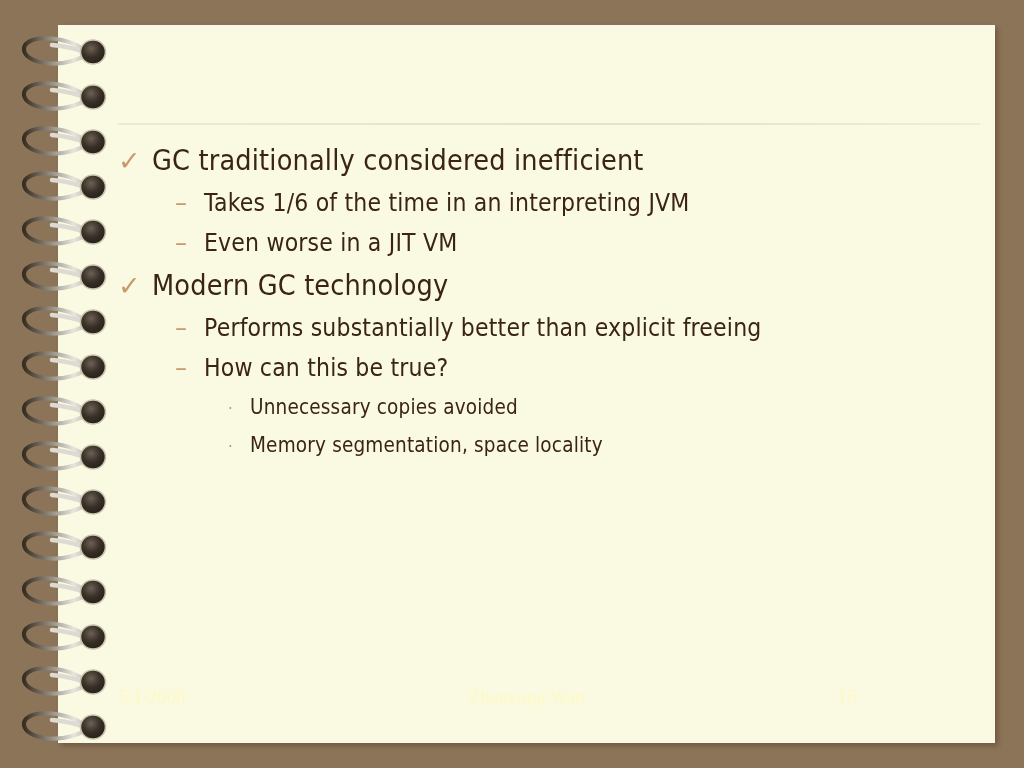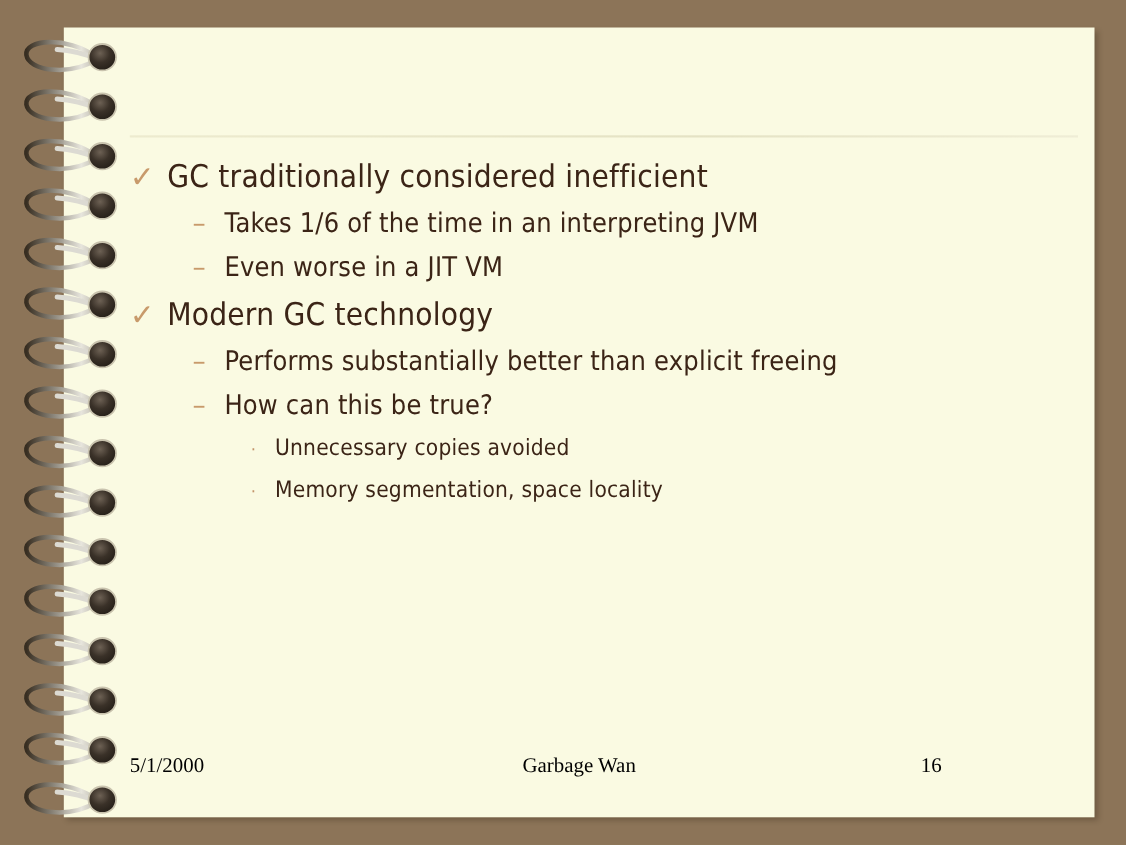--- a/index.html
+++ b/index.html
@@ -153,21 +153,21 @@
 
   
   #slide-footer {
     position: absolute;
     left: 58px;
     top: 686px;
     width: 840px;
     height: 30px;
     font-family: "Liberation Serif", "DejaVu Serif", serif;
     font-size: 19px;
-    color: #000000;
+    color: #fef9c3;
   }
   #footer-date {
     position: absolute;
     left: 60px;
     top: 0;
   }
   #footer-author {
     position: absolute;
     left: 0;
     top: 0;
@@ -510,17 +510,17 @@
         <span class="bullet-text">Unnecessary copies avoided</span>
       </div>
       <div class="bullet-row lvl3">
         <span class="bullet-mark">·</span>
         <span class="bullet-text">Memory segmentation, space locality</span>
       </div>
     </div>
 
   <div id="slide-footer">
     <span id="footer-date">5/1/2000</span>
-    <span id="footer-author">Garbage Wan</span>
+    <span id="footer-author">Zhanyong Wan</span>
     <span id="footer-pagenum">16</span>
   </div>
 
 </div>
 
 </body></html>

